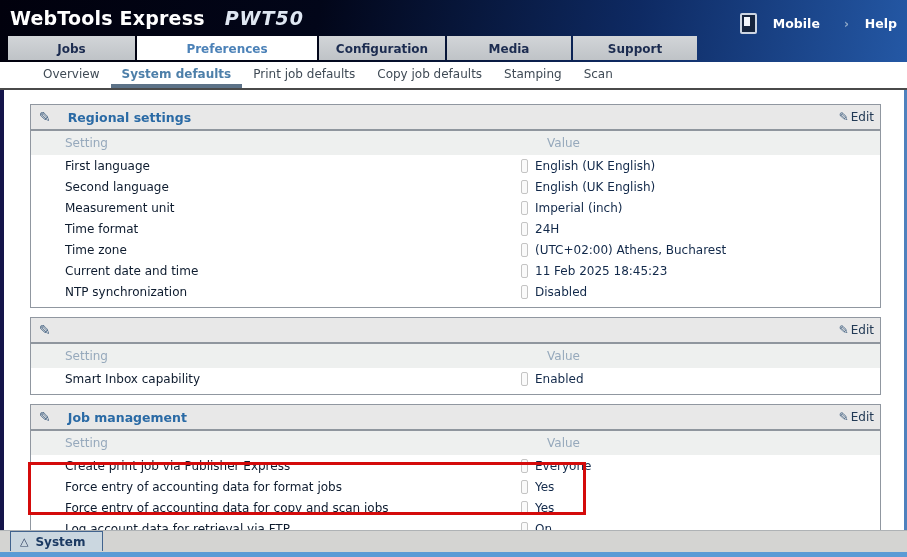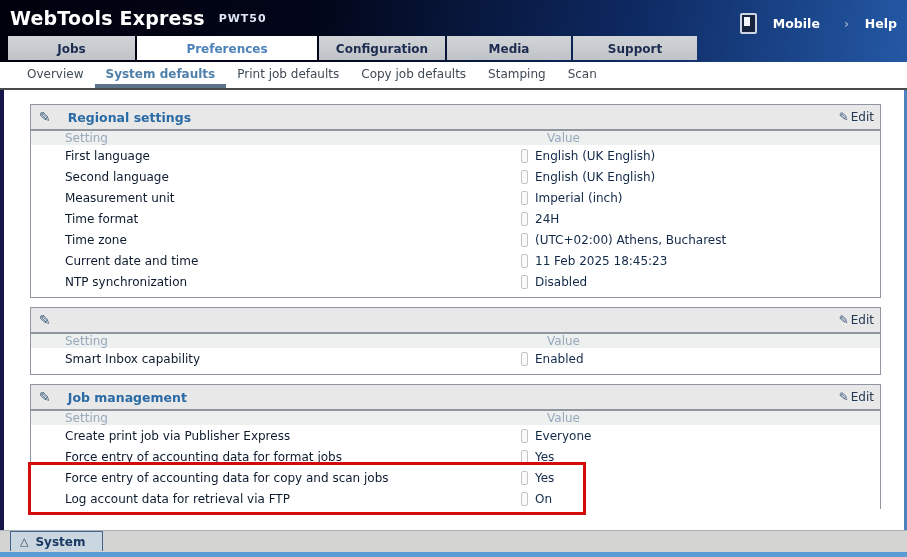--- a/index.html
+++ b/index.html
@@ -4,56 +4,56 @@
 <style>
   html,body{margin:0;padding:0;background:#fff;}
   #page{position:relative;width:907px;height:557px;overflow:hidden;background:#fff;
         font-family:"DejaVu Sans","Liberation Sans",sans-serif;font-size:12px;color:#0d1b2e;}
 
   
   .header{position:absolute;top:0;left:0;right:0;height:62px;
           background:linear-gradient(100deg,#01010d 0%,#020619 35%,#0e2a63 70%,#2458a5 100%);}
   .brandrow{height:36px;display:flex;align-items:center;padding-left:10px;}
   .brand-title{color:#ffffff;font-weight:bold;font-size:19px;letter-spacing:0.2px;}
-  .brand-model{color:#dfe7f2;font-weight:bold;font-size:11px;margin-left:14px;letter-spacing:1px;}
+  .brand-model{color:#dfe7f2;font-weight:bold;font-size:19px;margin-left:20px;letter-spacing:1px;font-style:italic;}
   .header-right{position:absolute;top:13px;right:10px;display:flex;align-items:center;gap:16px;}
   .mobile-ico{width:13px;height:17px;border:2px solid #cdd5e2;border-radius:2px;background:#16243d;position:relative;}
   .mobile-ico::after{content:"";position:absolute;left:2px;top:2px;width:6px;height:9px;background:#f2f5fa;}
   .hdr-link{color:#ffffff;font-weight:bold;font-size:12.5px;cursor:pointer;}
   .hdr-arrow{color:#8fa8c8;font-weight:bold;font-size:12px;margin-left:8px;}
 
   
   .tabs{position:absolute;bottom:0;left:8px;display:flex;gap:2px;height:26px;}
   .tab{height:24px;line-height:26px;text-align:center;font-weight:bold;font-size:12px;
        color:#1c2c50;background:linear-gradient(#d2d5d8,#bfc3c7);cursor:pointer;}
   .tab.active{background:#ffffff;color:#4c82b8;}
   .t0{width:127px}.t1{width:180px}.t2{width:126px}.t3{width:124px}.t4{width:124px}.t5{width:124px}
 
   
   .subnav{position:absolute;top:62px;left:0;right:0;height:26px;background:#ffffff;
-          display:flex;padding-left:16px;}
+          display:flex;padding-left:32px;}
   .subtab{height:26px;line-height:25px;padding:0 11px;color:#3f4a55;font-size:12px;cursor:pointer;box-sizing:border-box;}
   .subtab.active{color:#4d7fa9;font-weight:bold;border-bottom:4px solid #5c7288;}
   .subnav-line{position:absolute;top:88px;left:0;right:0;height:2px;background:#4a4a4a;}
 
   
   .content{position:absolute;top:90px;left:4px;right:3px;bottom:26px;background:#fff;overflow:hidden;padding-top:14px;}
   .edge-left{position:absolute;left:0;top:90px;bottom:5px;width:4px;background:#15154a;}
   .edge-right{position:absolute;right:0;top:90px;bottom:5px;width:3px;background:#4f81bd;}
 
   
   .section{width:851px;margin:0 0 9px 26px;border:1px solid #9097a0;box-sizing:border-box;background:#fff;}
   .section.last{border-bottom:none;}
   .sec-head{height:24px;background:#e8e8e8;border-bottom:2px solid #8f969e;display:flex;align-items:center;position:relative;}
   .pencil{font-size:14px;color:#3a5a7c;margin-left:8px;cursor:pointer;line-height:1;}
   .sec-title{color:#2a6aa5;font-weight:bold;font-size:12.5px;margin-left:17px;}
   .edit-link{position:absolute;right:6px;top:0;height:24px;display:flex;align-items:center;gap:2px;
              color:#223a55;font-size:12px;cursor:pointer;}
   .edit-link .pencil{margin-left:0;font-size:12px;}
-  .col-row{height:14px;background:#eef0ef;display:flex;align-items:center;color:#96a9bc;font-size:12px;}
+  .col-row{height:24px;background:#eef0ef;display:flex;align-items:center;color:#96a9bc;font-size:12px;}
   .col-setting{padding-left:34px;}
   .col-value{position:absolute;left:516px;}
   .rowwrap{position:relative;}
   .data-row{height:21px;display:flex;align-items:center;position:relative;}
   .row-setting{padding-left:34px;color:#0d1b2e;}
   .row-value{position:absolute;left:490px;display:flex;align-items:center;color:#12294a;}
   .vmark{display:inline-block;width:5px;height:12px;border:1px solid #c4c4c4;border-radius:2px;
          background:#fafafa;margin-right:7px;}
   .sec-pad{height:5px;}
 

